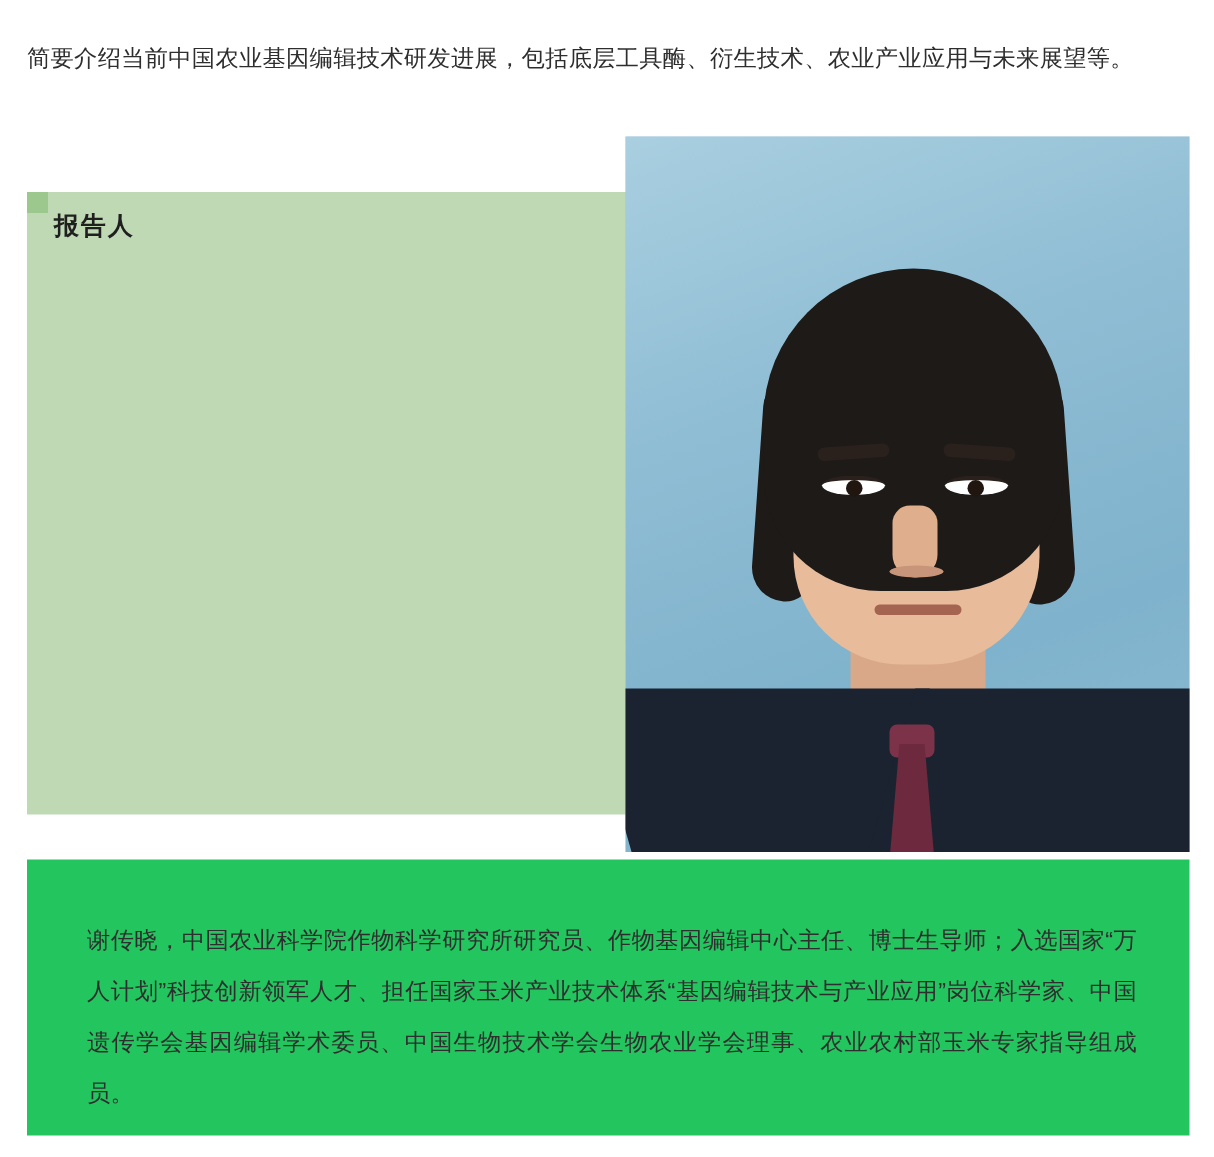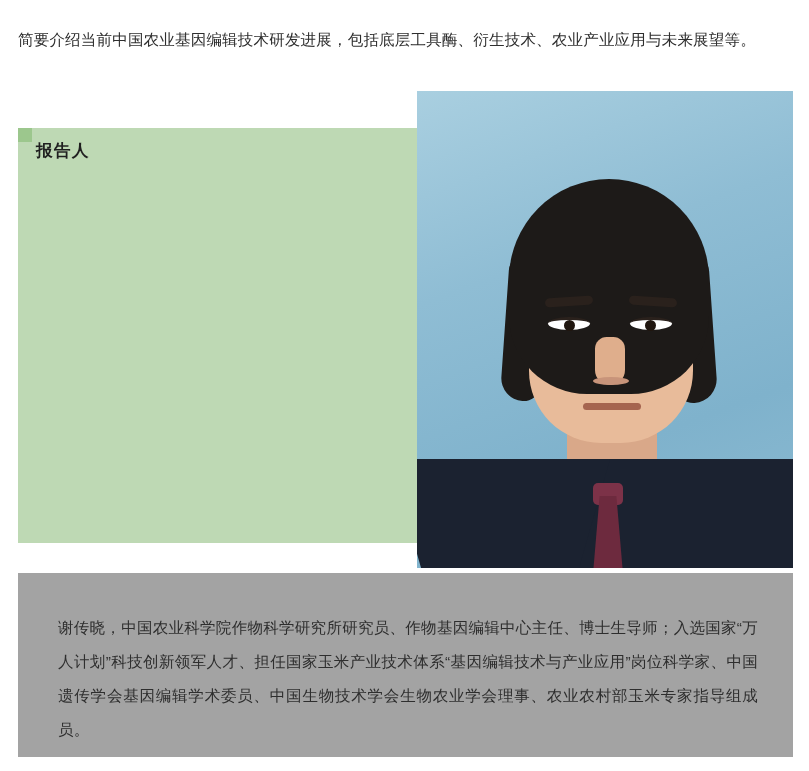--- a/index.html
+++ b/index.html
@@ -262,21 +262,21 @@
     border-radius: 5px;
   }
 
   
   .bio-block {
     position: absolute;
     left: 18px;
     top: 573px;
     width: 775px;
     height: 184px;
-    background: #a3a3a3;
+    background: #22c55e;
   }
   .bio-text {
     position: absolute;
     left: 40px;
     top: 22px;
     width: 700px;
     font-size: 15.5px;
     line-height: 34px;
     color: #2e2e2e;
     text-align: justify;

